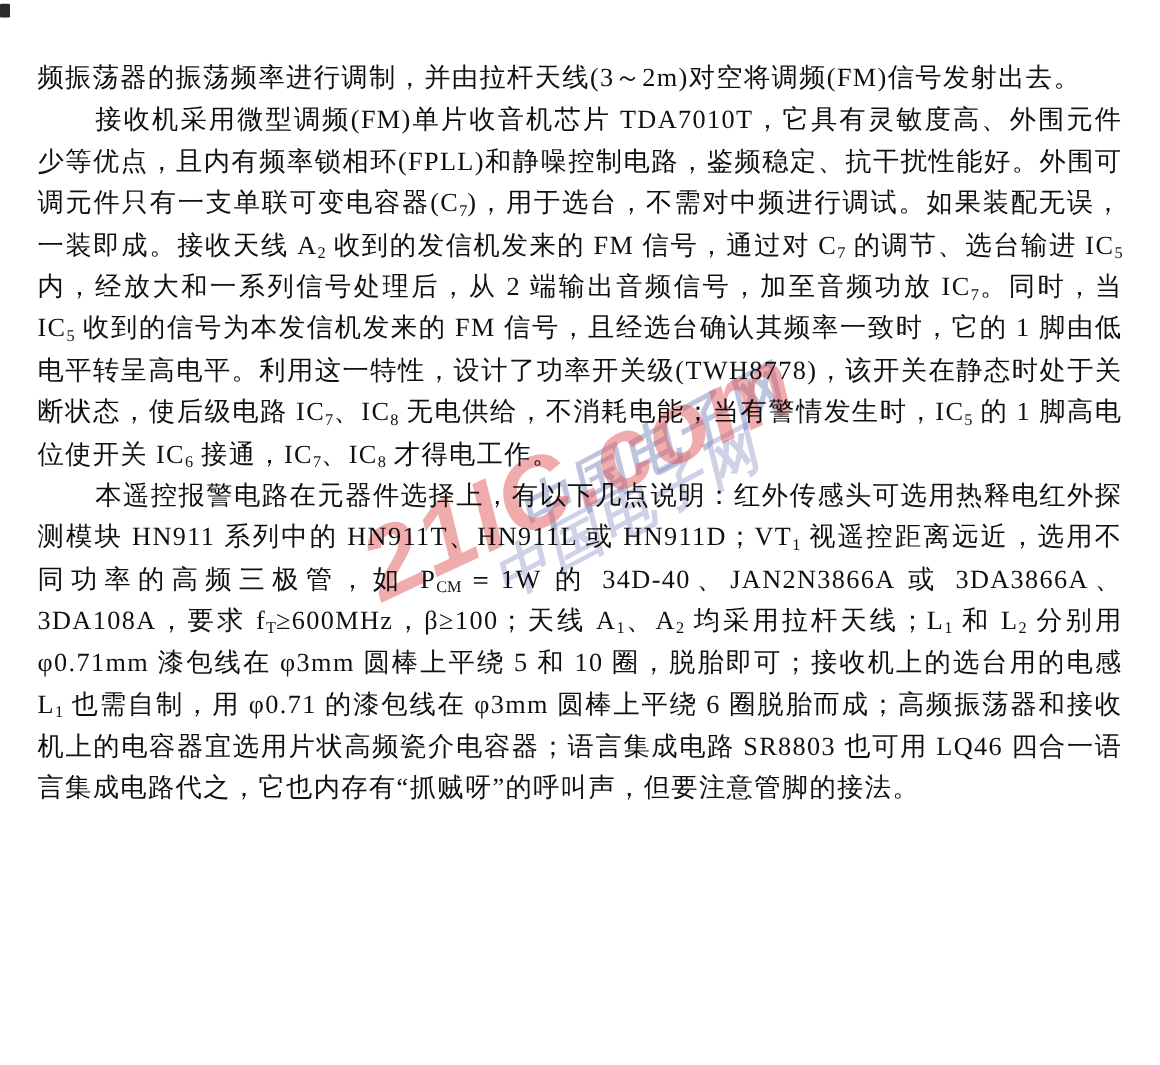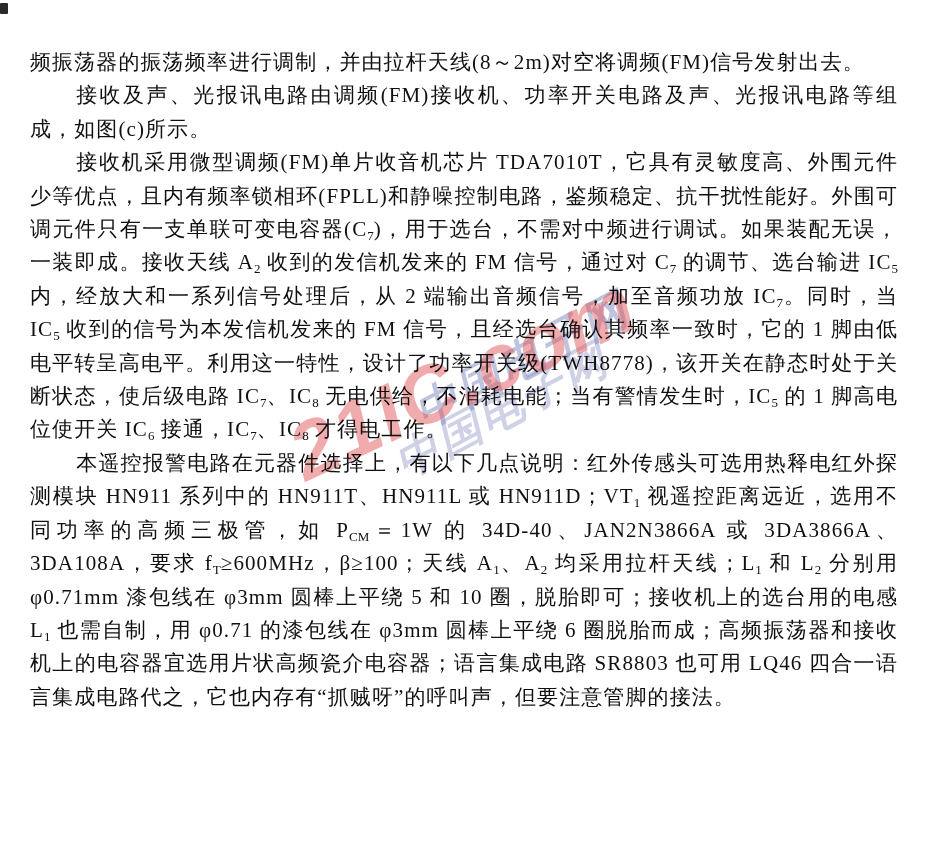--- a/index.html
+++ b/index.html
@@ -95,22 +95,21 @@
   }
 </style>
 </head>
 <body>
 
 <div class="page">
 
   <div class="scan-speck"></div>
 
   <div class="text-block">
-    <p>频振荡器的振荡频率进行调制，并由拉杆天线(8～2m)对空将调频(FM)信号发射出去。</p>
-    <p class="ind">接收及声、光报讯电路由调频(FM)接收机、功率开关电路及声、光报讯电路等组成，如图(c)所示。</p>
+    <p>频振荡器的振荡频率进行调制，并由拉杆天线(3～2m)对空将调频(FM)信号发射出去。</p>
     <p class="ind">接收机采用微型调频(FM)单片收音机芯片 TDA7010T，它具有灵敏度高、外围元件少等优点，且内有频率锁相环(FPLL)和静噪控制电路，鉴频稳定、抗干扰性能好。外围可调元件只有一支单联可变电容器(C<sub>7</sub>)，用于选台，不需对中频进行调试。如果装配无误，一装即成。接收天线 A<sub>2</sub> 收到的发信机发来的 FM 信号，通过对 C<sub>7</sub> 的调节、选台输进 IC<sub>5</sub> 内，经放大和一系列信号处理后，从 2 端输出音频信号，加至音频功放 IC<sub>7</sub>。同时，当 IC<sub>5</sub> 收到的信号为本发信机发来的 FM 信号，且经选台确认其频率一致时，它的 1 脚由低电平转呈高电平。利用这一特性，设计了功率开关级(TWH8778)，该开关在静态时处于关断状态，使后级电路 IC<sub>7</sub>、IC<sub>8</sub> 无电供给，不消耗电能；当有警情发生时，IC<sub>5</sub> 的 1 脚高电位使开关 IC<sub>6</sub> 接通，IC<sub>7</sub>、IC<sub>8</sub> 才得电工作。</p>
     <p class="ind">本遥控报警电路在元器件选择上，有以下几点说明：红外传感头可选用热释电红外探测模块 HN911 系列中的 HN911T、HN911L 或 HN911D；VT<sub>1</sub> 视遥控距离远近，选用不同功率的高频三极管，如 P<sub>CM</sub>＝1W 的 34D-40、JAN2N3866A 或 3DA3866A、3DA108A，要求 f<sub>T</sub>≥600MHz，β≥100；天线 A<sub>1</sub>、A<sub>2</sub> 均采用拉杆天线；L<sub>1</sub> 和 L<sub>2</sub> 分别用 φ0.71mm 漆包线在 φ3mm 圆棒上平绕 5 和 10 圈，脱胎即可；接收机上的选台用的电感 L<sub>1</sub> 也需自制，用 φ0.71 的漆包线在 φ3mm 圆棒上平绕 6 圈脱胎而成；高频振荡器和接收机上的电容器宜选用片状高频瓷介电容器；语言集成电路 SR8803 也可用 LQ46 四合一语言集成电路代之，它也内存有“抓贼呀”的呼叫声，但要注意管脚的接法。</p>
   </div>
 
   <div class="watermark" aria-hidden="true">
     <div class="wm-cn wm-cn-1">中国电子网</div>
     <div class="wm-cn wm-cn-2">中国电子网</div>
     <div class="wm-logo">21IC.com</div>
   </div>
 

